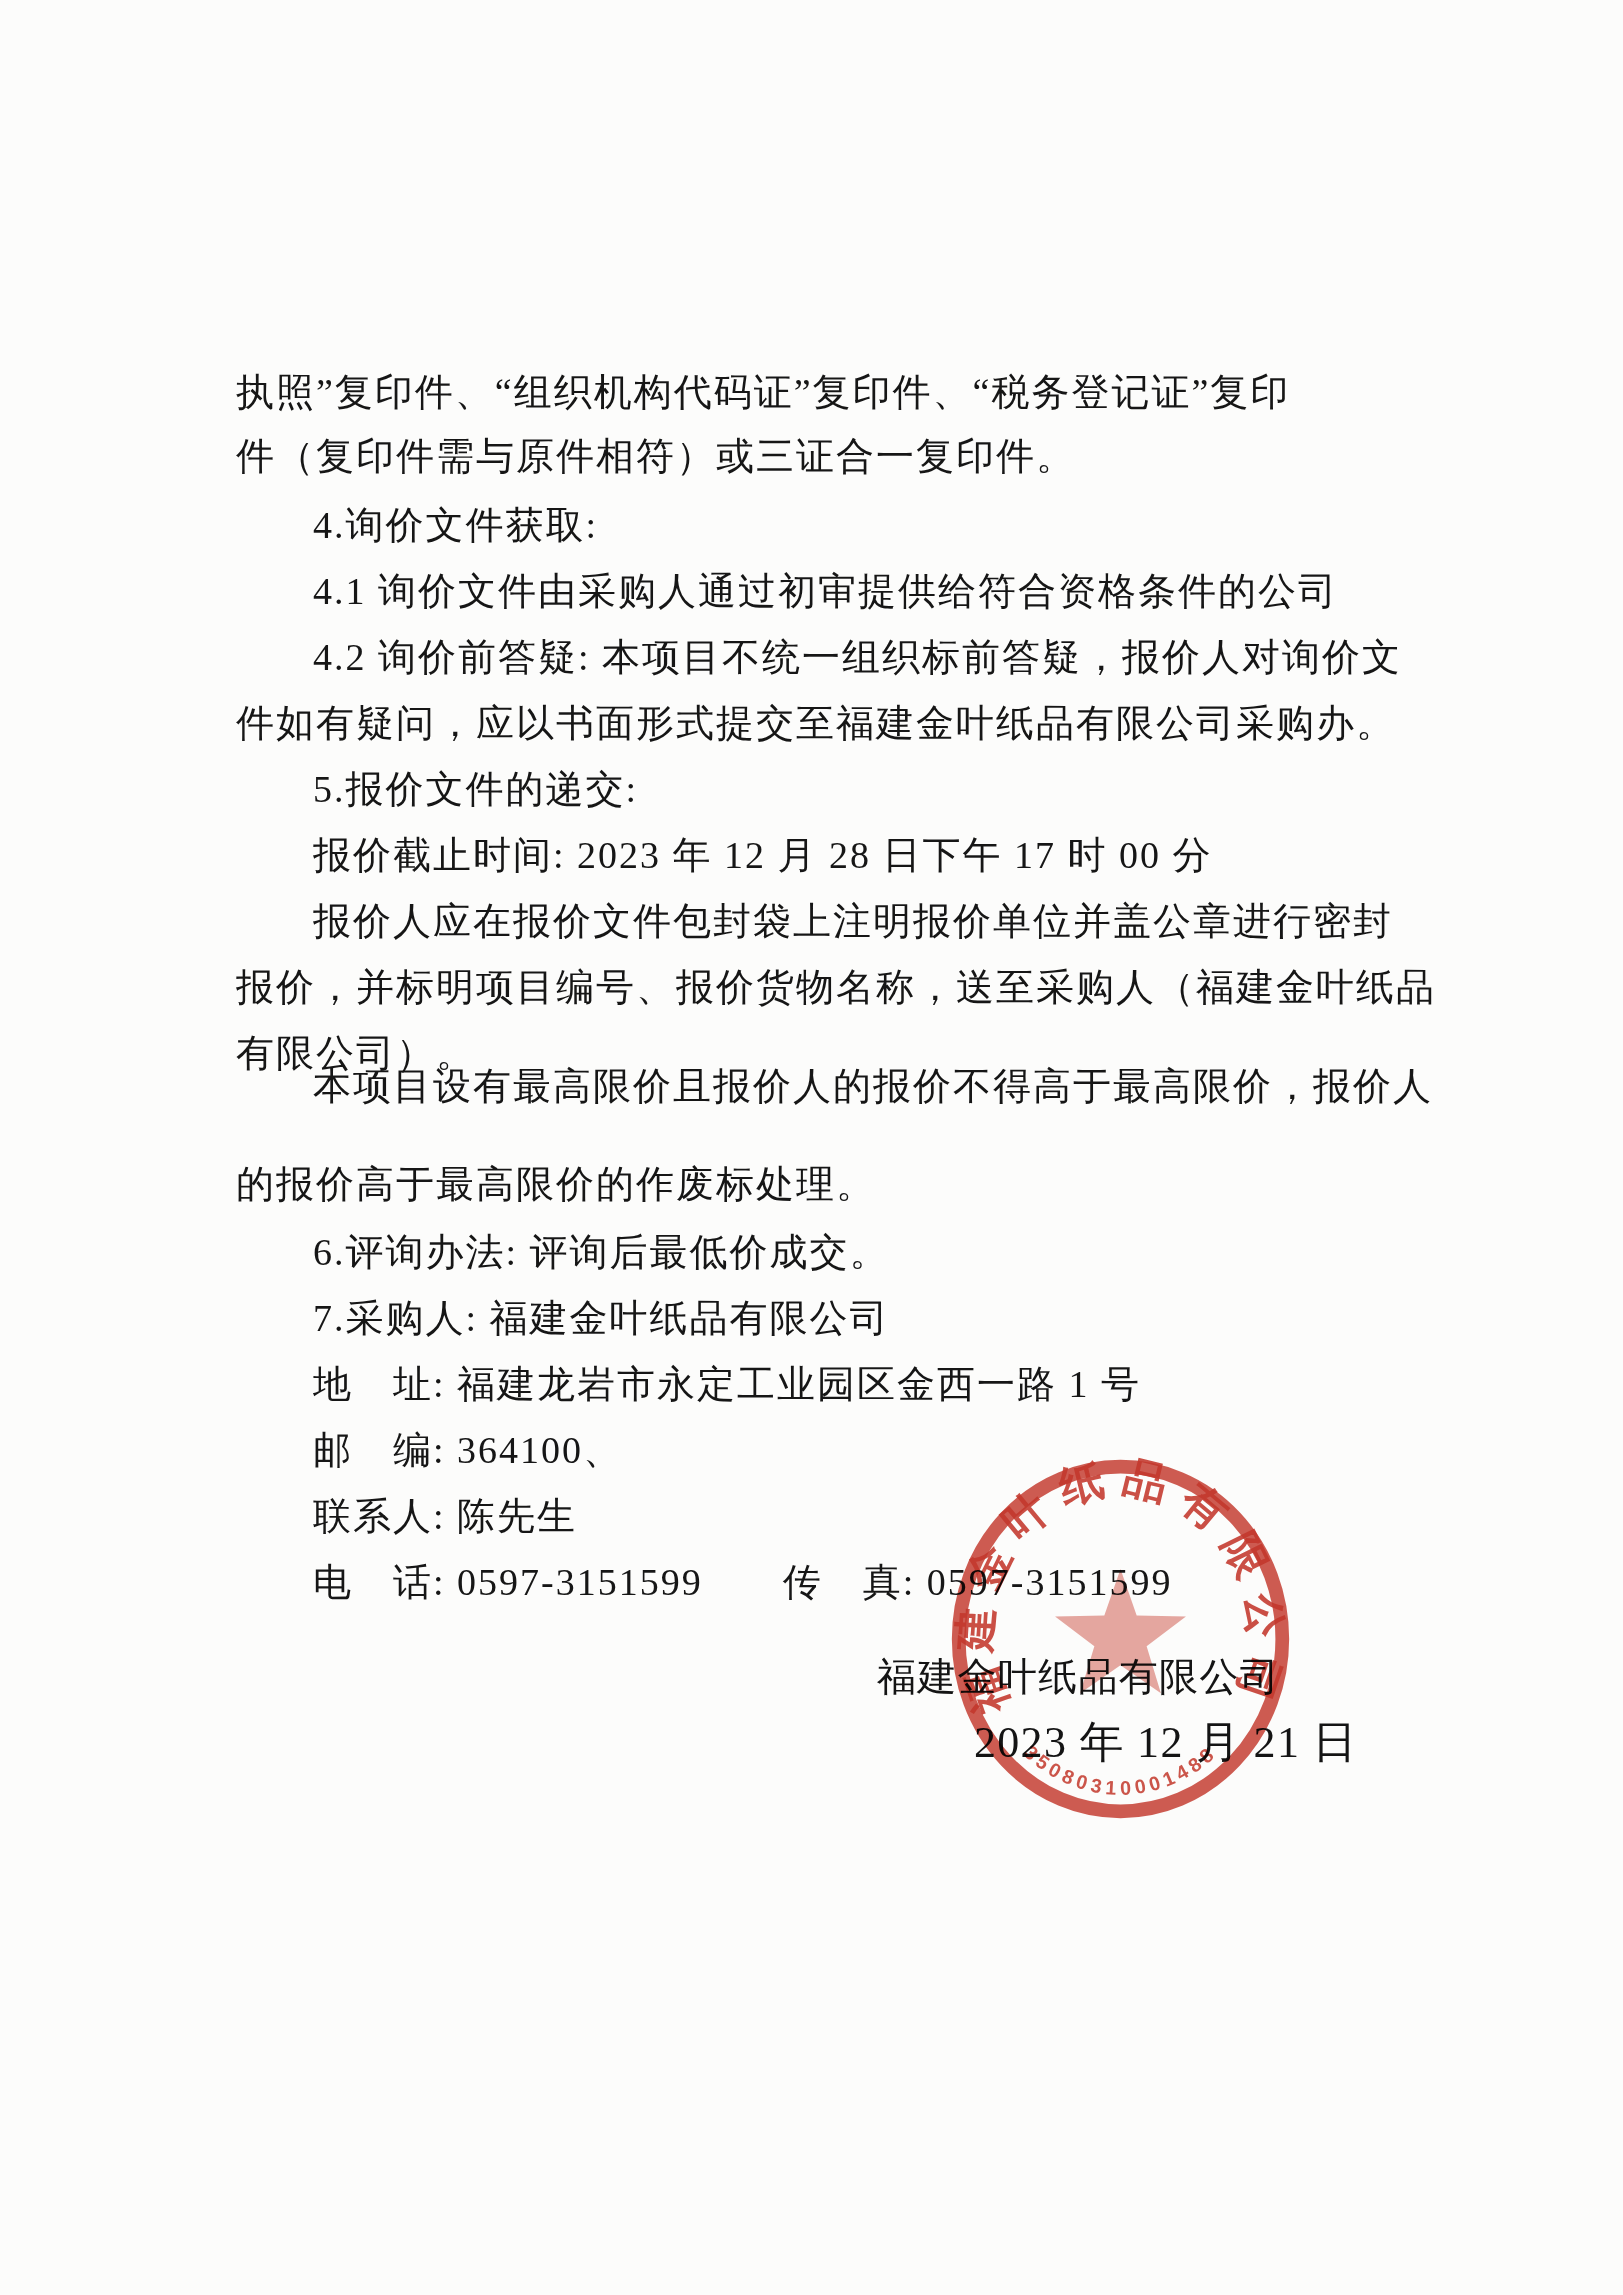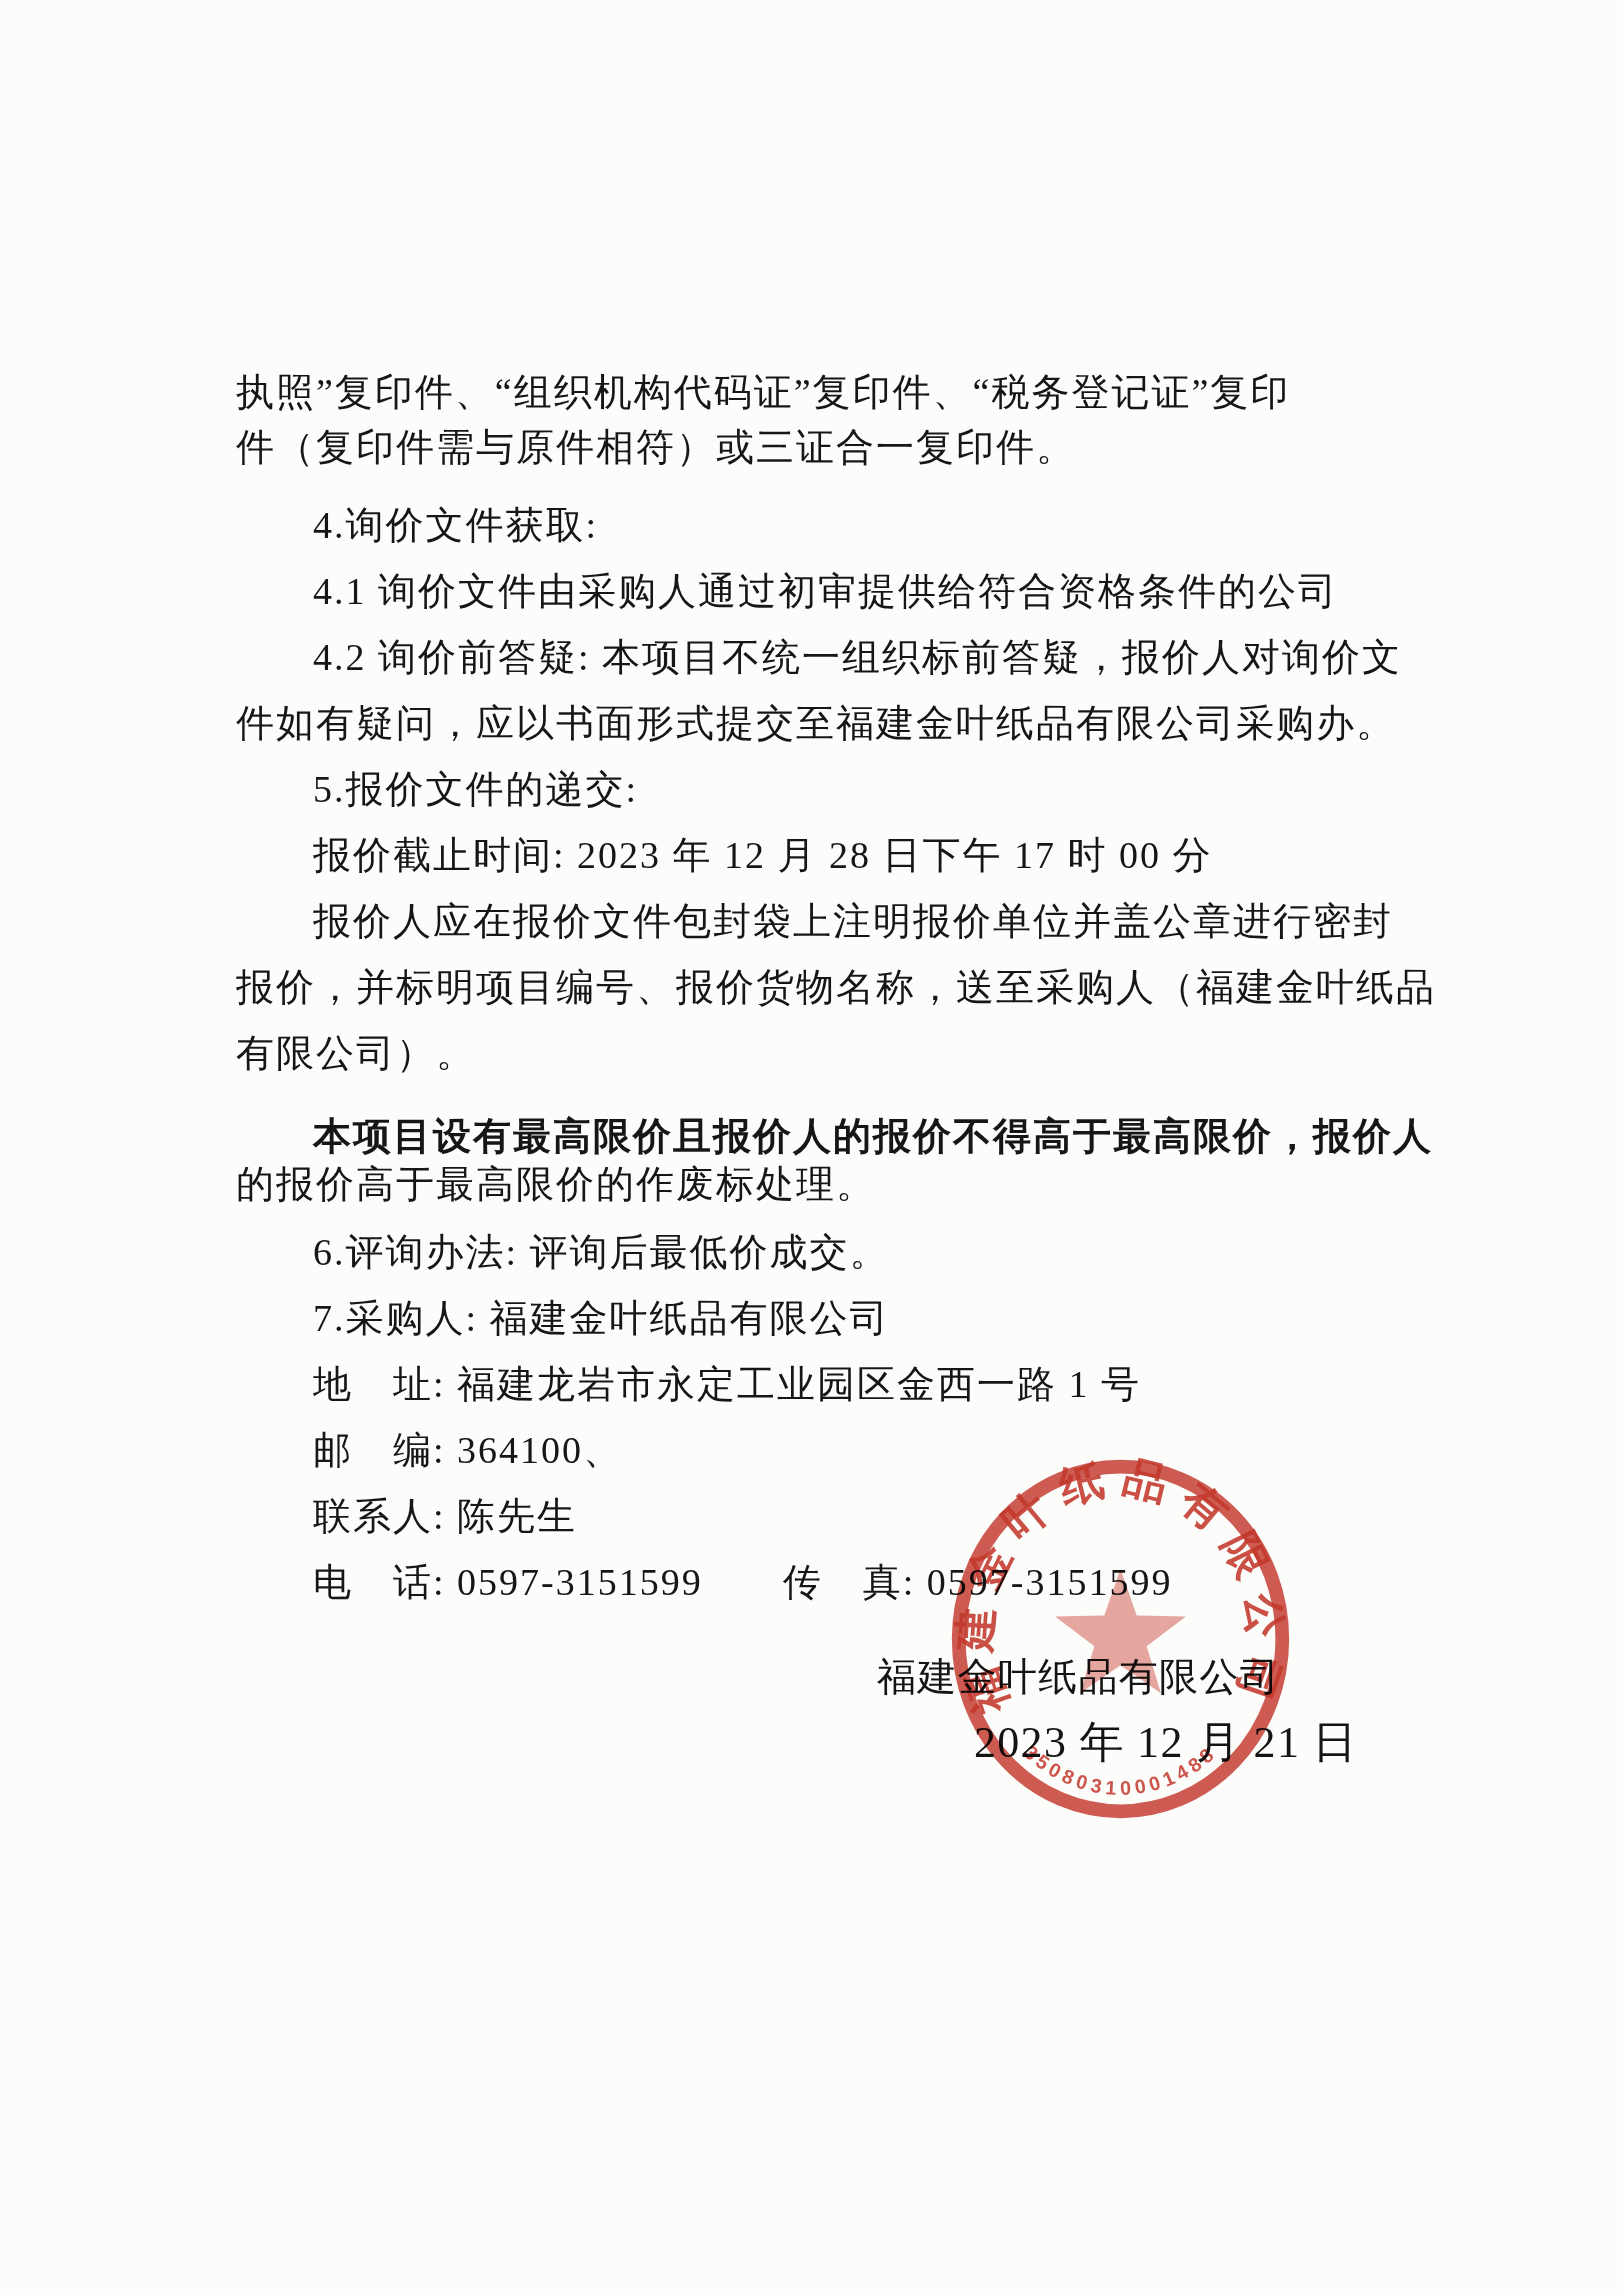--- a/index.html
+++ b/index.html
@@ -21,31 +21,31 @@
     position: absolute;
     font-size: 38px;
     line-height: 1.15;
     letter-spacing: 2px;
     white-space: pre;
     color: #161616;
   }
   .flush  { left: 236px; }
   .indent { left: 313px; }
   .t0  { top: 323px; }
-  .t1  { top: 378px; }
+  .t1  { top: 389px; font-family: Liberation Mono, monospace; }
   .t2  { top: 456px; }
   .t3  { top: 522px; }
   .t4  { top: 588px; }
   .t5  { top: 654px; }
   .t6  { top: 720px; }
   .t7  { top: 786px; }
   .t8  { top: 852px; }
   .t9  { top: 918px; }
   .t10 { top: 984px; }
-  .t11 { top: 1067px; font-weight: bold; }
+  .t11 { top: 1017px; }
   .t12 { top: 1117px; font-family: Liberation Mono, monospace; }
   .t13 { top: 1183px; }
   .t14 { top: 1249px; }
   .t15 { top: 1315px; }
   .t16 { top: 1381px; }
   .t17 { top: 1447px; }
   .t18 { top: 1513px; }
   .sig-company {
     position: absolute;
     left: 877px;

